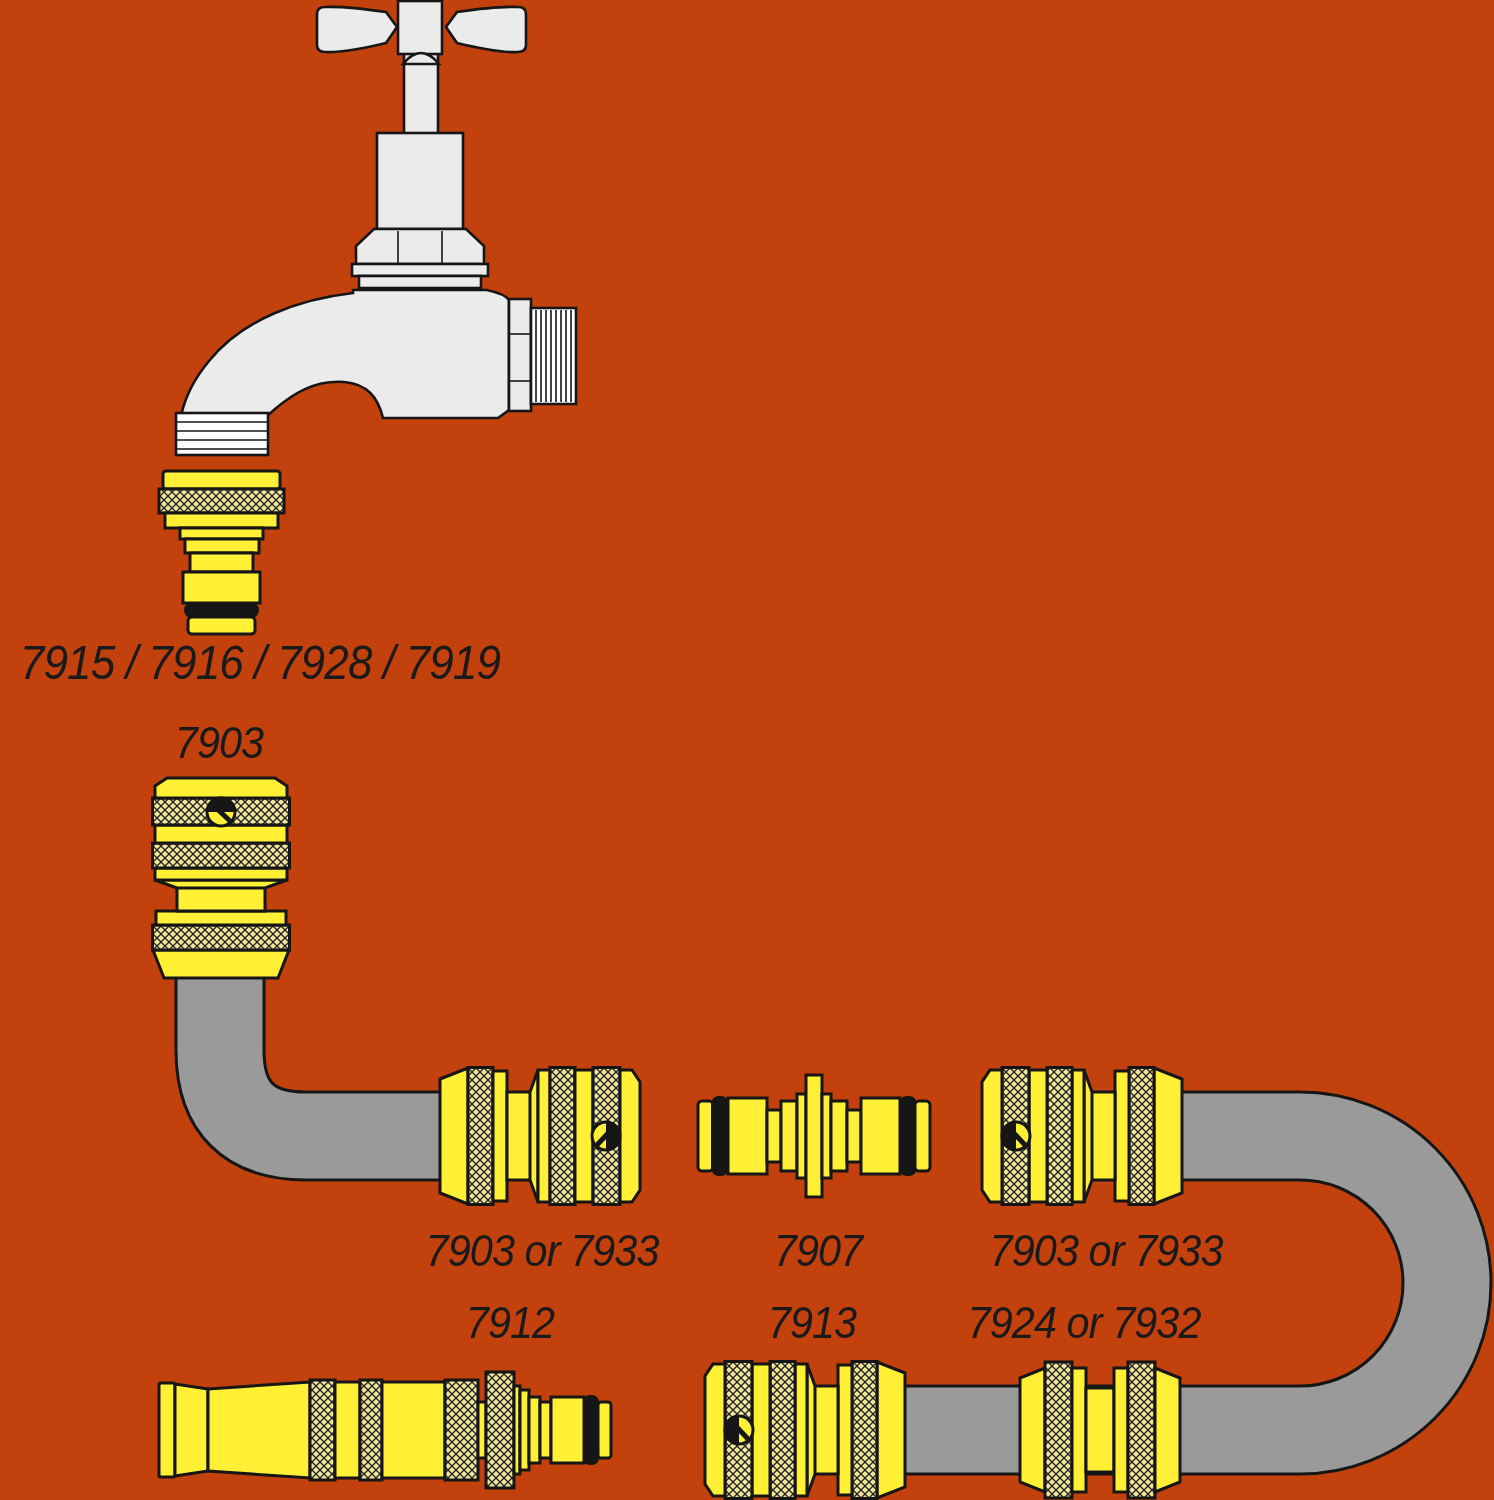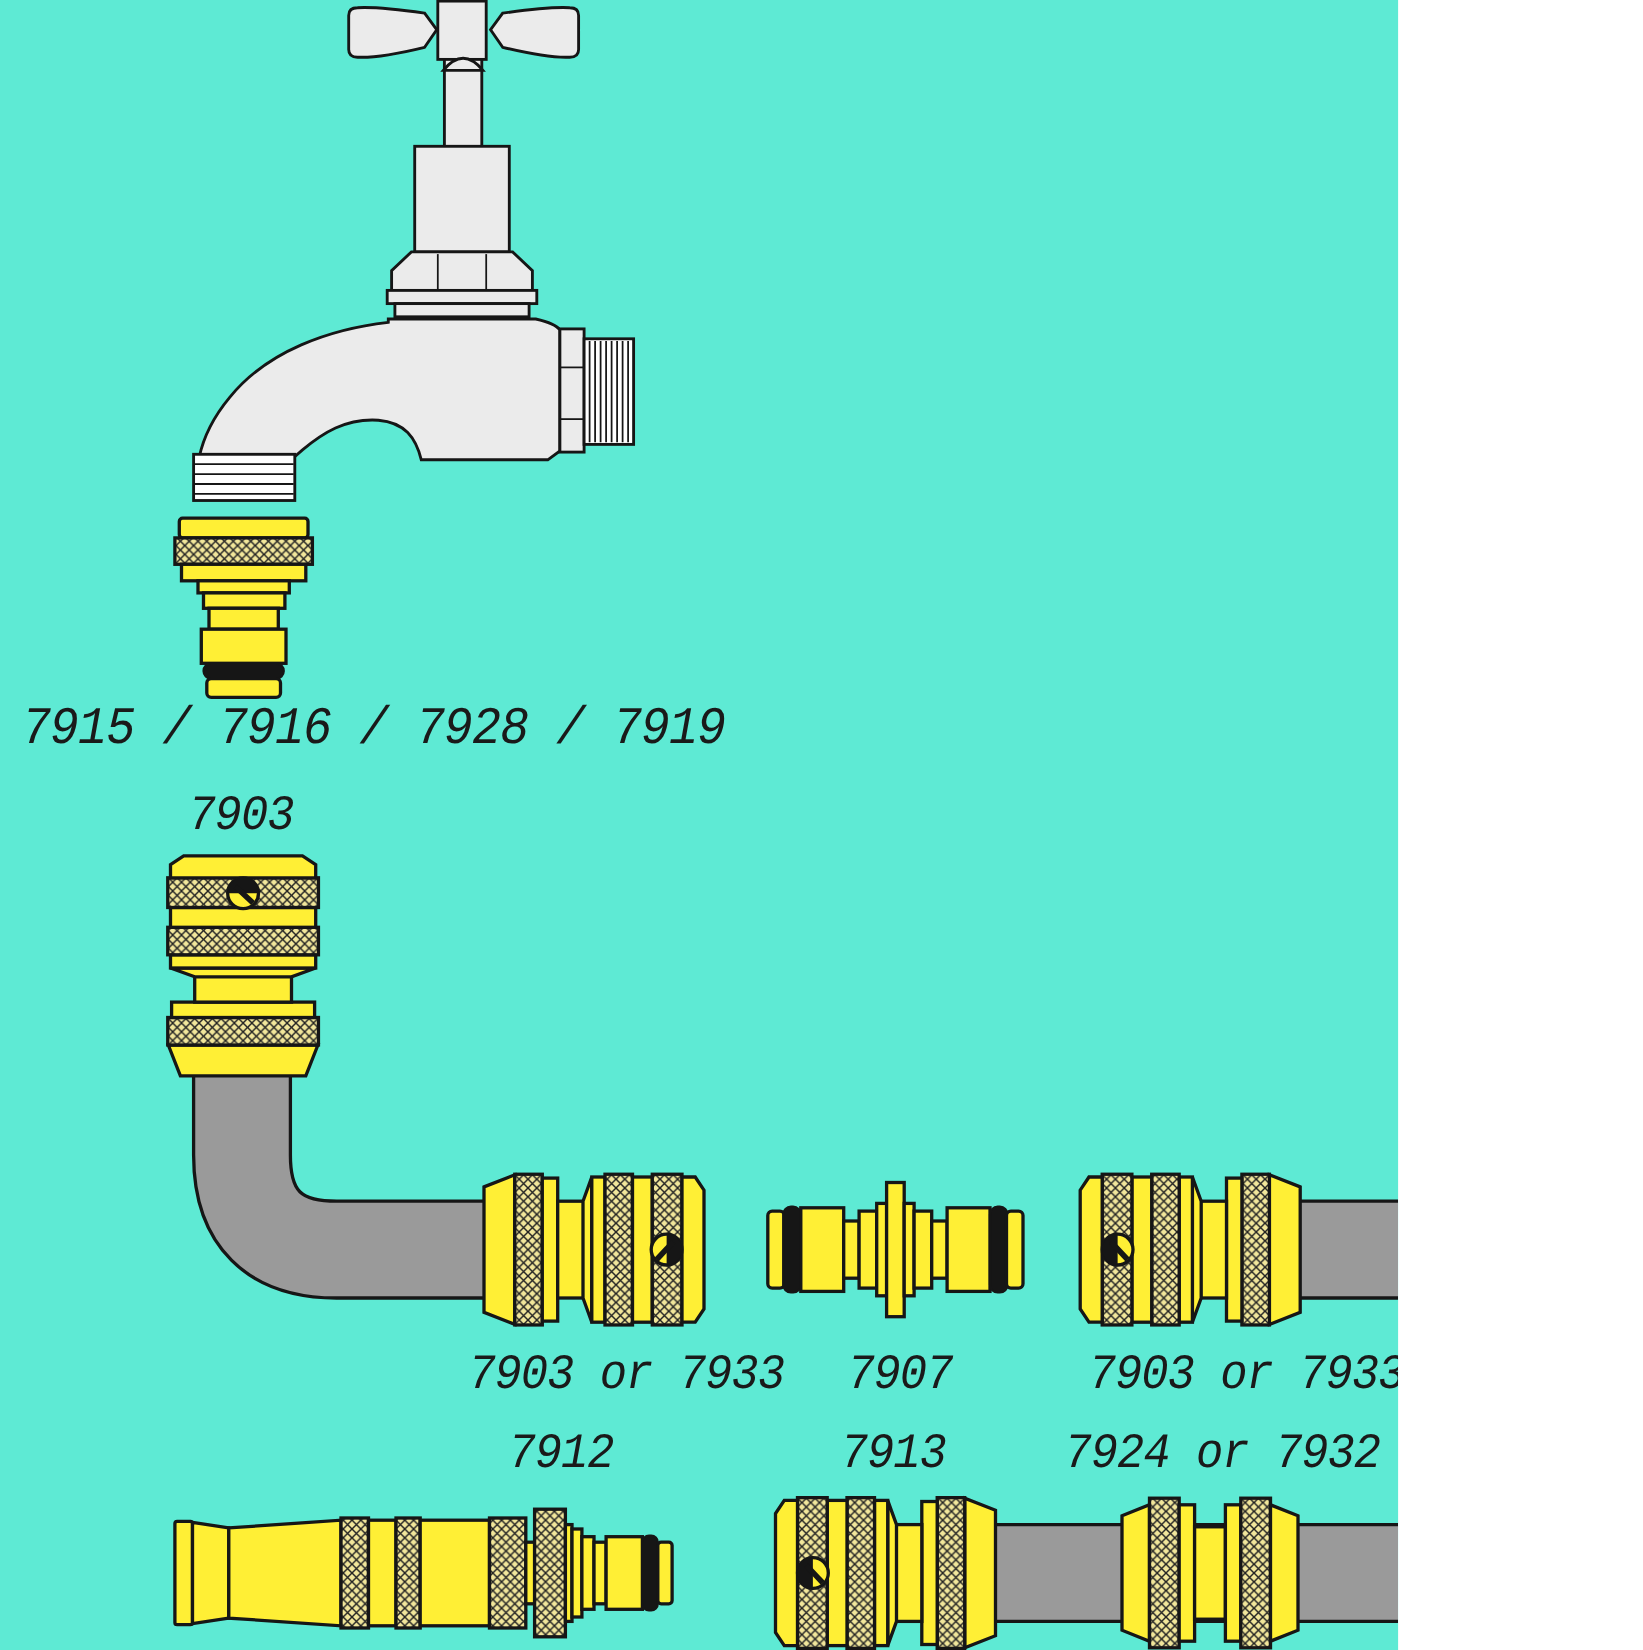--- a/index.html
+++ b/index.html
@@ -1,20 +1,20 @@
 <!DOCTYPE html>
 <html style="--yellow: #FFEF35; --knurl: #F1E69B; --hose: #9A9A9A; --metal: #EBEBEB; --outline: #161616;"><head>
 <meta charset="utf-8">
 <style>
   :root{
     --yellow:#FFEF35; --knurl:#F1E69B; --hose:#9A9A9A; --metal:#EBEBEB; --outline:#161616;
   }
   html,body{margin:0;padding:0;background:#fff;}
-  .stage{position:relative;width:1271px;height:1500px;background:#5eead4;overflow:hidden;
-         font-family:Liberation Mono, monospace;}
+  .stage{position:relative;width:1494px;height:1500px;background:#c2410c;overflow:hidden;
+         font-family:Liberation Sans, sans-serif;}
   svg{position:absolute;left:0;top:0;}
   .yl{fill:var(--yellow);stroke:var(--outline);stroke-width:3;}
   .kn{fill:url(#knurl);stroke:var(--outline);stroke-width:3;}
   .gr{fill:var(--metal);stroke:var(--outline);stroke-width:2.6;}
   .wh{fill:#ffffff;stroke:var(--outline);stroke-width:2.6;}
   .blk{fill:var(--outline);stroke:var(--outline);stroke-width:2;}
   .thin{stroke:var(--outline);stroke-width:1.6;fill:none;}
   .hose-out{stroke:var(--outline);stroke-width:91;fill:none;}
   .hose-in{stroke:var(--hose);stroke-width:85;fill:none;}
   .knb{fill:var(--knurl);}

